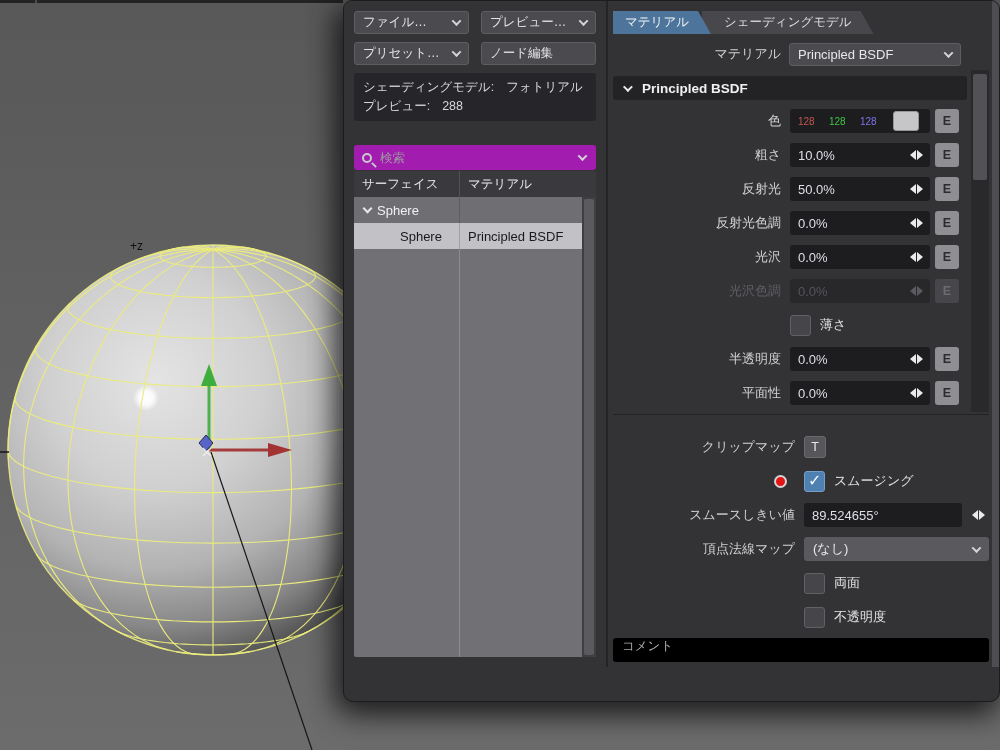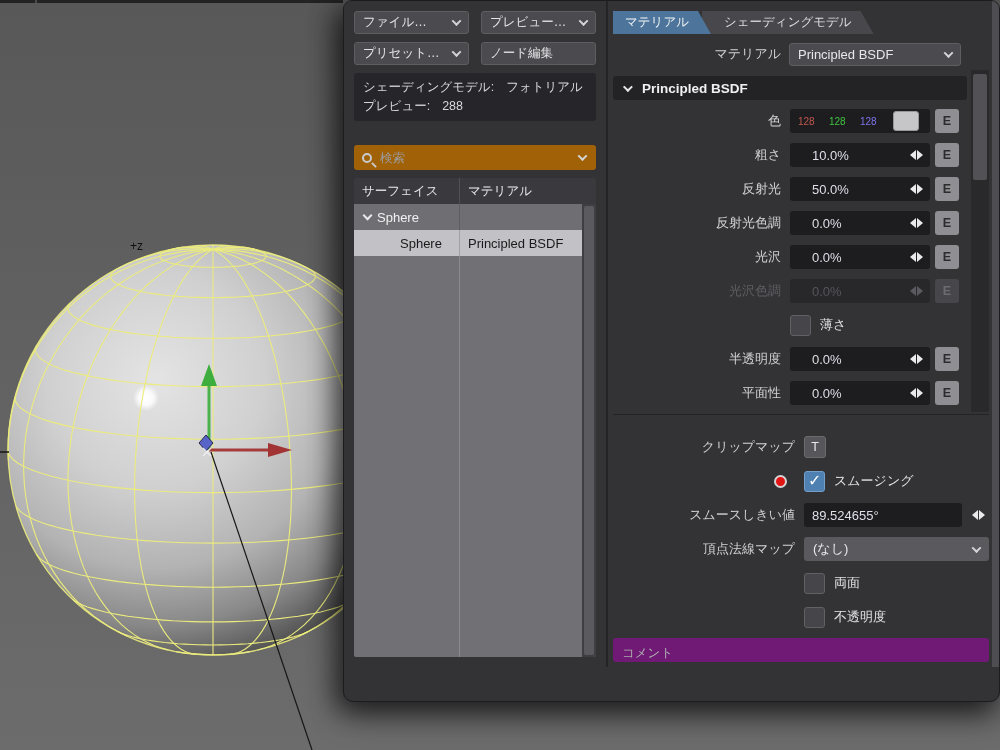--- a/index.html
+++ b/index.html
@@ -35,22 +35,22 @@
     display:flex; flex-direction:column; border-right:2px solid #242427; }
   .btnrow { display:flex; gap:12px; margin-bottom:8px; }
   .dbtn { width:115px; height:23px; background:#4a4a4f; border:1px solid #5d5d62; border-radius:3px;
     color:#e4e4e6; font-size:12.5px; display:flex; align-items:center; padding:0 8px;gap:15px; }
   .dbtn .lbl { flex:1; white-space:nowrap; overflow:hidden; }
   .chev { width:7px; height:7px; border-right:2px solid #d4d4d6; border-bottom:2px solid #d4d4d6;
     transform:rotate(45deg) translate(-1px,-1px); flex:none; }
   .infobox { background:#26262a; border-radius:3px; padding:5px 9px; margin-bottom:24px;
     font-size:12.5px; color:#d8d8da; line-height:19px; }
   .infobox .val { margin-left:12px; }
-  .searchbox { background:#a16207; border-radius:3px; height:25px; display:flex; align-items:center;
-    margin-bottom:8px; padding:0 10px 0 8px;justify-content:flex-end; }
+  .searchbox { background:#a21caf; border-radius:3px; height:25px; display:flex; align-items:center;
+    margin-bottom:1px; padding:0 10px 0 8px;justify-content:flex-end; }
   .mag { width:10px; height:10px; border:2px solid #cacace; border-radius:50%; position:relative; flex:none; }
   .mag::after { content:''; position:absolute; width:2px; height:6px; background:#cacace;
     transform:rotate(-45deg); left:9px; top:7px; }
   .searchbox input { flex:1; background:transparent; border:none; outline:none;
     color:#e0e0e2; font-size:12.5px; margin-left:8px; font-family:inherit; }
   .searchbox input::placeholder { color:#9b9b9f; }
 
   .stable { flex:1; display:flex; flex-direction:column; position:relative; overflow:hidden; border-radius:2px; }
   .trow { display:flex; height:26px; flex:none; }
   .thead { background:#3a3a3e; color:#e6e6e8; font-size:12.5px; }
@@ -87,21 +87,21 @@
   .sechead { height:24px; background:#232326; border-radius:3px; display:flex; align-items:center;
     padding:0 10px; margin-bottom:4px; }
   .sechead .schev { width:7px; height:7px; border-right:2.2px solid #e8e8ea; border-bottom:2.2px solid #e8e8ea;
     transform:rotate(45deg) translateY(-2px); margin-right:12px; }
   .sechead .stitle { color:#f0f0f2; font-size:13.5px; font-weight:bold; }
 
   .prow { height:34px; display:flex; align-items:center; }
   .plabel { width:168px; flex:none; text-align:right; color:#d2d2d5; font-size:13px; margin-right:9px;
     white-space:nowrap; display:flex; justify-content:flex-end; align-items:center; }
   .pfield { width:140px; height:24px; background:#1d1d20; border-radius:3px; display:flex;
-    align-items:center; padding:0 7px 0 22px; }
+    align-items:center; padding:0 7px 0 8px; }
   .pval { flex:1; color:#dfdfe8; font-size:13px; }
   .dia { display:inline-flex; align-items:center; gap:1px; flex:none; }
   .dia i { display:block; width:0; height:0; border:5px solid transparent; }
   .dia .dl { border-left:0; border-right:6px solid #eaeaec; }
   .dia .dr { border-right:0; border-left:6px solid #eaeaec; }
   .ebtn { width:24px; height:24px; margin-left:5px; background:#8f8f93; color:#2c2c2e; border:none;
     border-radius:3px; font-size:12.5px; font-weight:bold; font-family:inherit; }
   .cfield { width:140px; height:24px; background:#1d1d20; border-radius:3px; display:flex;
     align-items:center; padding:0 4px 0 8px; }
   .cnum { width:31px; font-size:10px; text-align:left; }
@@ -126,22 +126,22 @@
   .tbtn { width:22px; height:22px; background:#57575b; border:1px solid #6b6b6f; border-radius:3px;
     color:#e9e9eb; font-size:12.5px; font-family:inherit; }
   .reddot { width:13px; height:13px; border-radius:50%; background:#e21414; border:2px solid #d5d5d7;
     margin-right:8px; flex:none; }
   .thfield { width:158px; height:24px; background:#1d1d20; border-radius:3px; display:flex;
     align-items:center; padding:0 8px; }
   .dia.solo { margin-left:10px; }
   .vnmdrop { width:185px; height:24px; background:#59595e; border-radius:3px; display:flex;
     align-items:center; padding:0 9px; color:#eaeaec; font-size:13px; }
   .vnmdrop .lbl { flex:1; }
-  .commentbar { height:24px; background:#701a75; border-radius:3px; margin-top:4px;
-    display:flex; align-items:flex-end; padding:0 9px; color:#ababaf; font-size:12.5px; }
+  .commentbar { height:24px; background:#000000; border-radius:3px; margin-top:4px;
+    display:flex; align-items:flex-start; padding:0 9px; color:#ababaf; font-size:12.5px; }
 
   .rp-scroll { position:absolute; right:10px; top:69px; height:342px; width:18px;
     background:#29292c; border-radius:2px; }
   .rp-scroll .thumb { position:absolute; left:2px; right:2px; top:4px; height:106px;
     background:#515156; border-radius:2px; }
 </style>
 </head>
 <body>
 
 <div class="stage">

